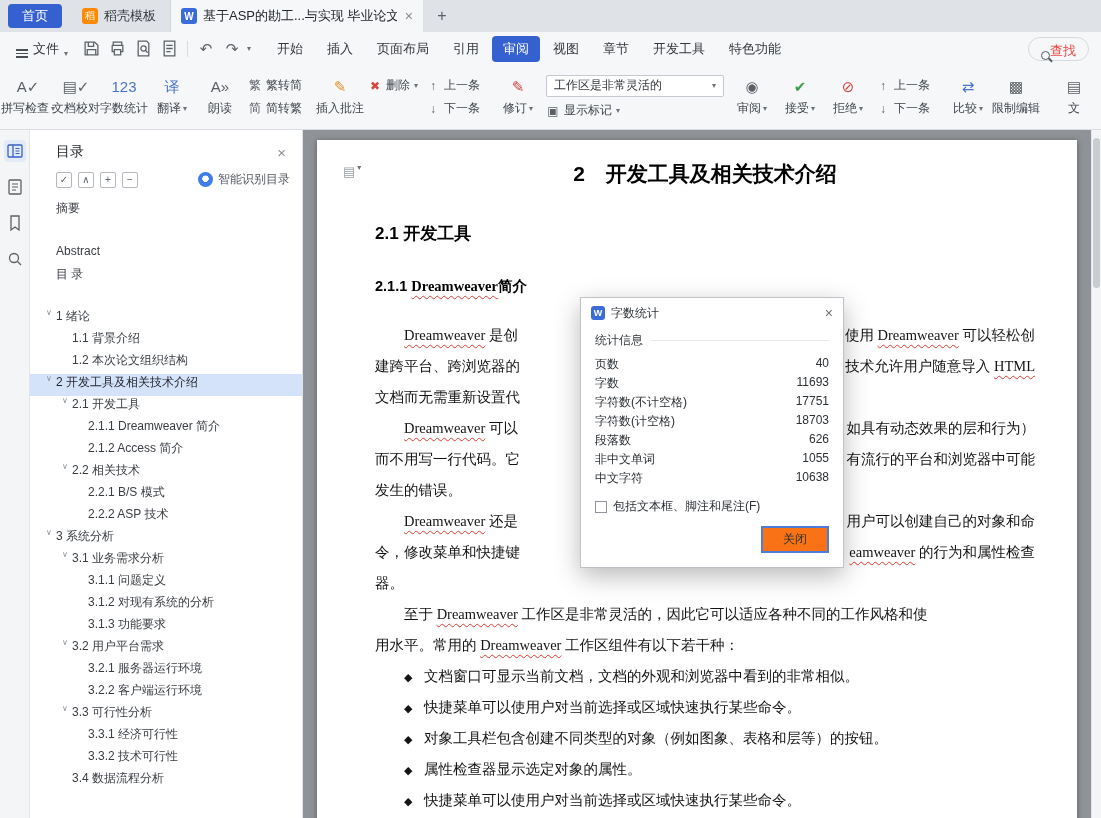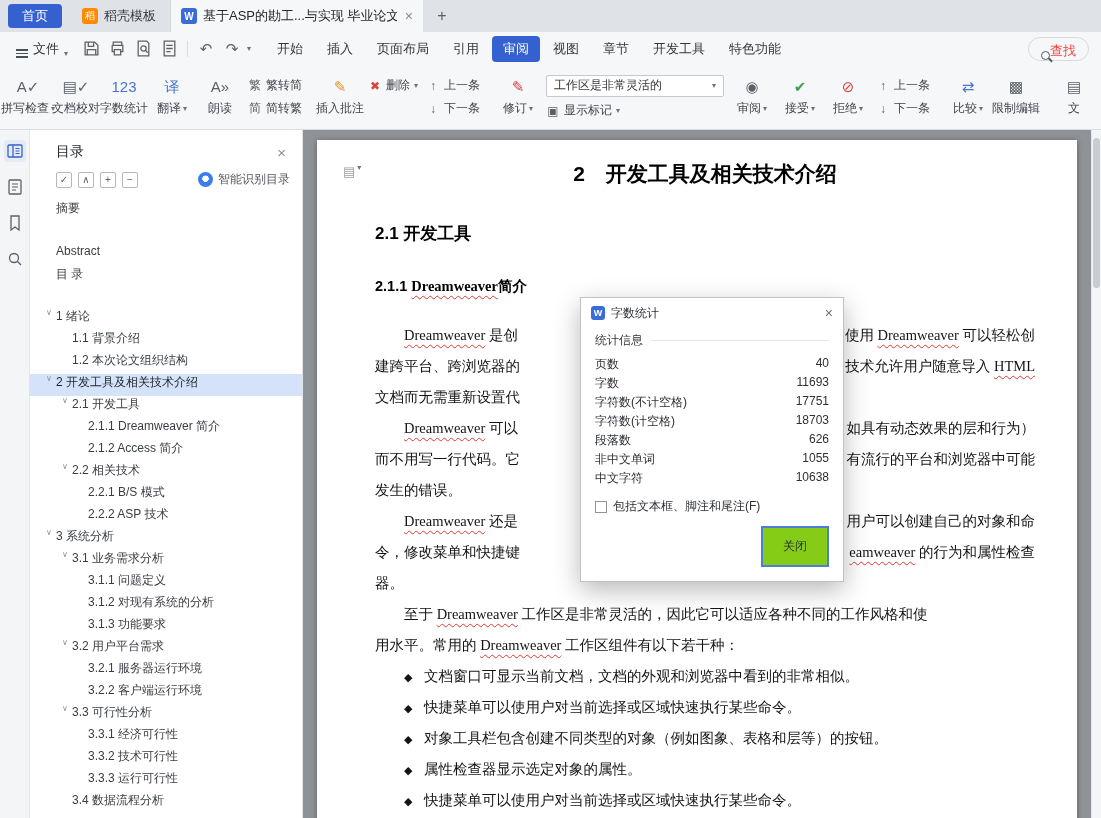--- a/index.html
+++ b/index.html
@@ -93,21 +93,21 @@
 .dlg-titlebar{height:30px;display:flex;align-items:center;gap:6px;padding:0 10px}
 .wps-ico.sm{width:14px;height:14px;font-size:9px}
 .dlg-close{margin-left:auto;color:#6d7278;font-size:14px}
 .dlg-body{padding:2px 14px 14px}
 .dlg-sec{display:flex;align-items:center;gap:8px;margin:2px 0 7px;color:#33383d}
 .dlg-sec::after{content:"";flex:1;height:1px;background:#e4e6ea}
 .dlg-row{height:19px;display:flex;justify-content:space-between}
 .dlg-check{display:flex;align-items:center;gap:6px;margin-top:9px}
 .cb{width:12px;height:12px;border:1px solid #8f949a;background:#fff;flex:none}
 .dlg-btnrow{display:flex;justify-content:flex-end;margin-top:11px}
-.btn-close{min-width:68px;height:41px;background:#84cc16;border:2px solid #4d7dd8;font-size:12px;color:#2c3136;font-family:inherit}
+.btn-close{min-width:68px;height:27px;background:#f97316;border:2px solid #4d7dd8;font-size:12px;color:#2c3136;font-family:inherit}
 .xg::after{content:"×"}
 svg{display:block}
 </style>
 </head>
 <body>
 
 <div class="app">
 
   <div class="tabbar">
     <div class="tab-home">首页</div>
@@ -456,24 +456,20 @@
             <span class="toc-label">3.3 可行性分析</span>
           </div>
           <div class="toc-item lv2">
             <span class="arr"></span>
             <span class="toc-label">3.3.1 经济可行性</span>
           </div>
           <div class="toc-item lv2">
             <span class="arr"></span>
             <span class="toc-label">3.3.2 技术可行性</span>
           </div>
-          <div class="toc-item lv2">
-            <span class="arr"></span>
-            <span class="toc-label">3.3.3 运行可行性</span>
-          </div>
           <div class="toc-item lv1">
             <span class="arr"></span>
             <span class="toc-label">3.4 数据流程分析</span>
           </div>
       </div>
     </aside>
 
     <div class="docarea">
       <div class="page">
         <div class="page-tool">

